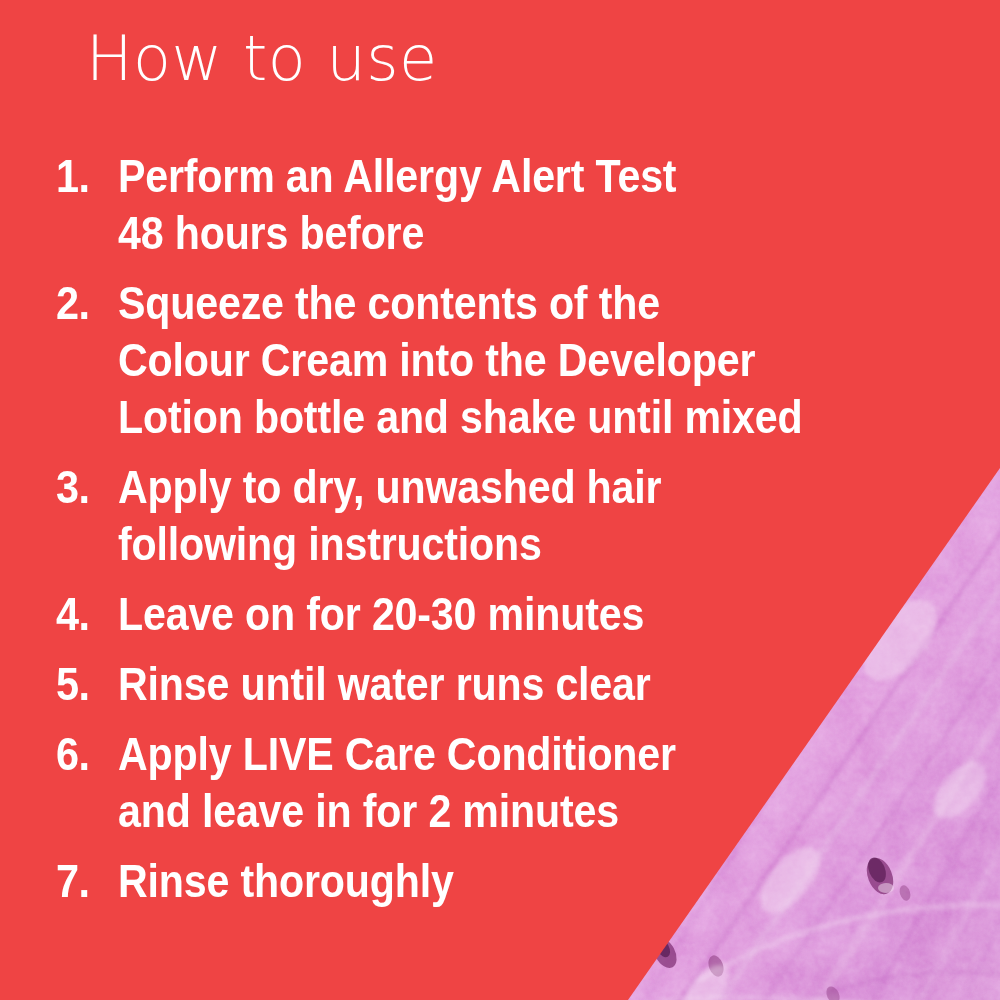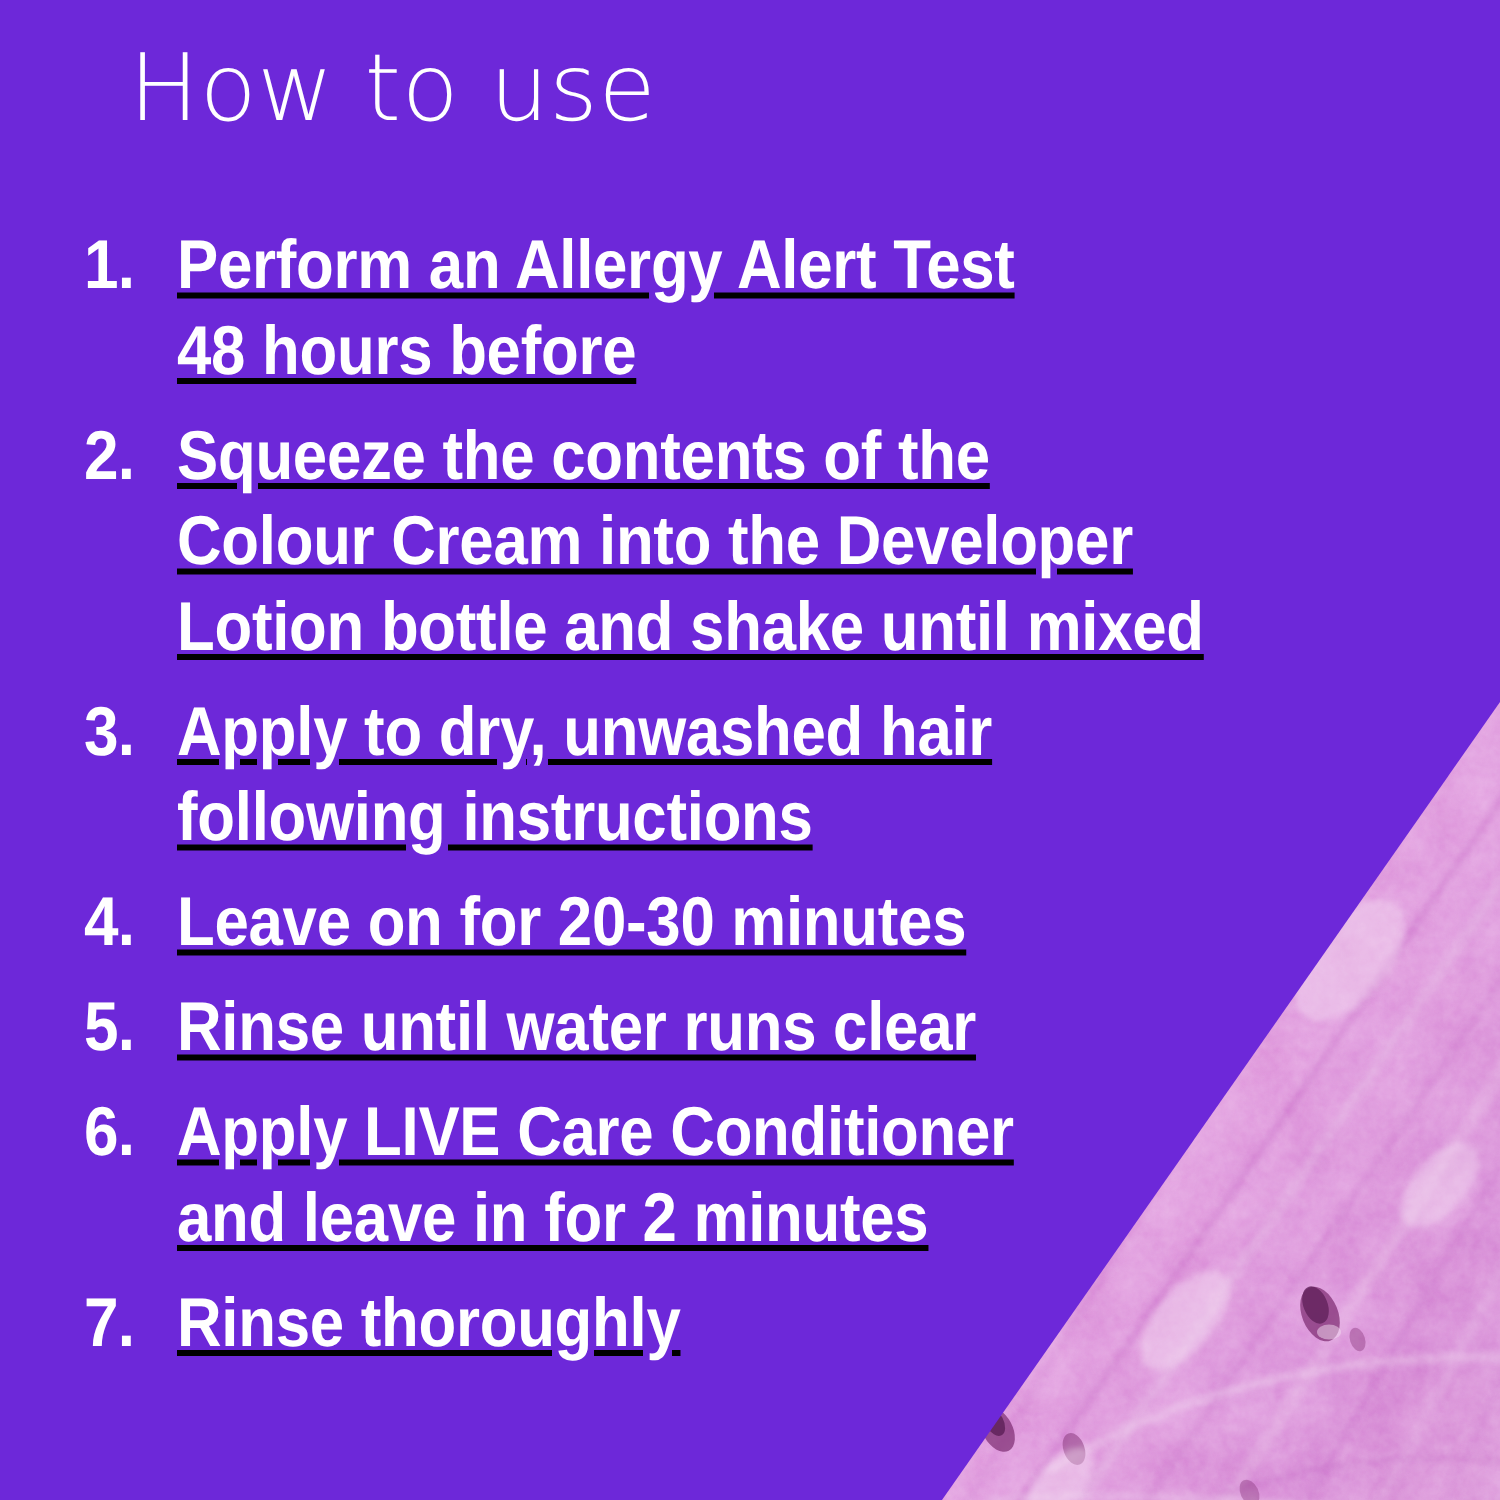--- a/index.html
+++ b/index.html
@@ -7,21 +7,21 @@
 
   html, body {
     width:1000px; height:1000px;
     overflow:hidden;
     background:#2e2e7e;
   }
 
   #stage {
     position:relative;
     width:1000px; height:1000px;
-    background:#6d28d9;
+    background:#ef4444;
     font-family:"Liberation Sans", sans-serif;
     -webkit-font-smoothing:antialiased;
   }
 
   
   #corner-graphic {
     position:absolute;
     left:0; top:0; width:1000px; height:1000px;
     pointer-events:none;
     z-index:1;
@@ -66,21 +66,20 @@
     line-height:57px;
     letter-spacing:-0.5px;
     transform:scaleX(0.90);
     transform-origin:left center;
     white-space:nowrap;
   }
 
   .step-lines {
     flex:1 1 auto;
     min-width:0;
-    text-decoration:underline;
   }
 
   .step-line {
     color:#ffffff;
     font-family:"Liberation Sans Narrow","Liberation Sans", sans-serif;
     font-weight:bold;
     font-size:46px;
     line-height:57px;
     letter-spacing:-0.2px;
     transform:scaleX(0.895);

